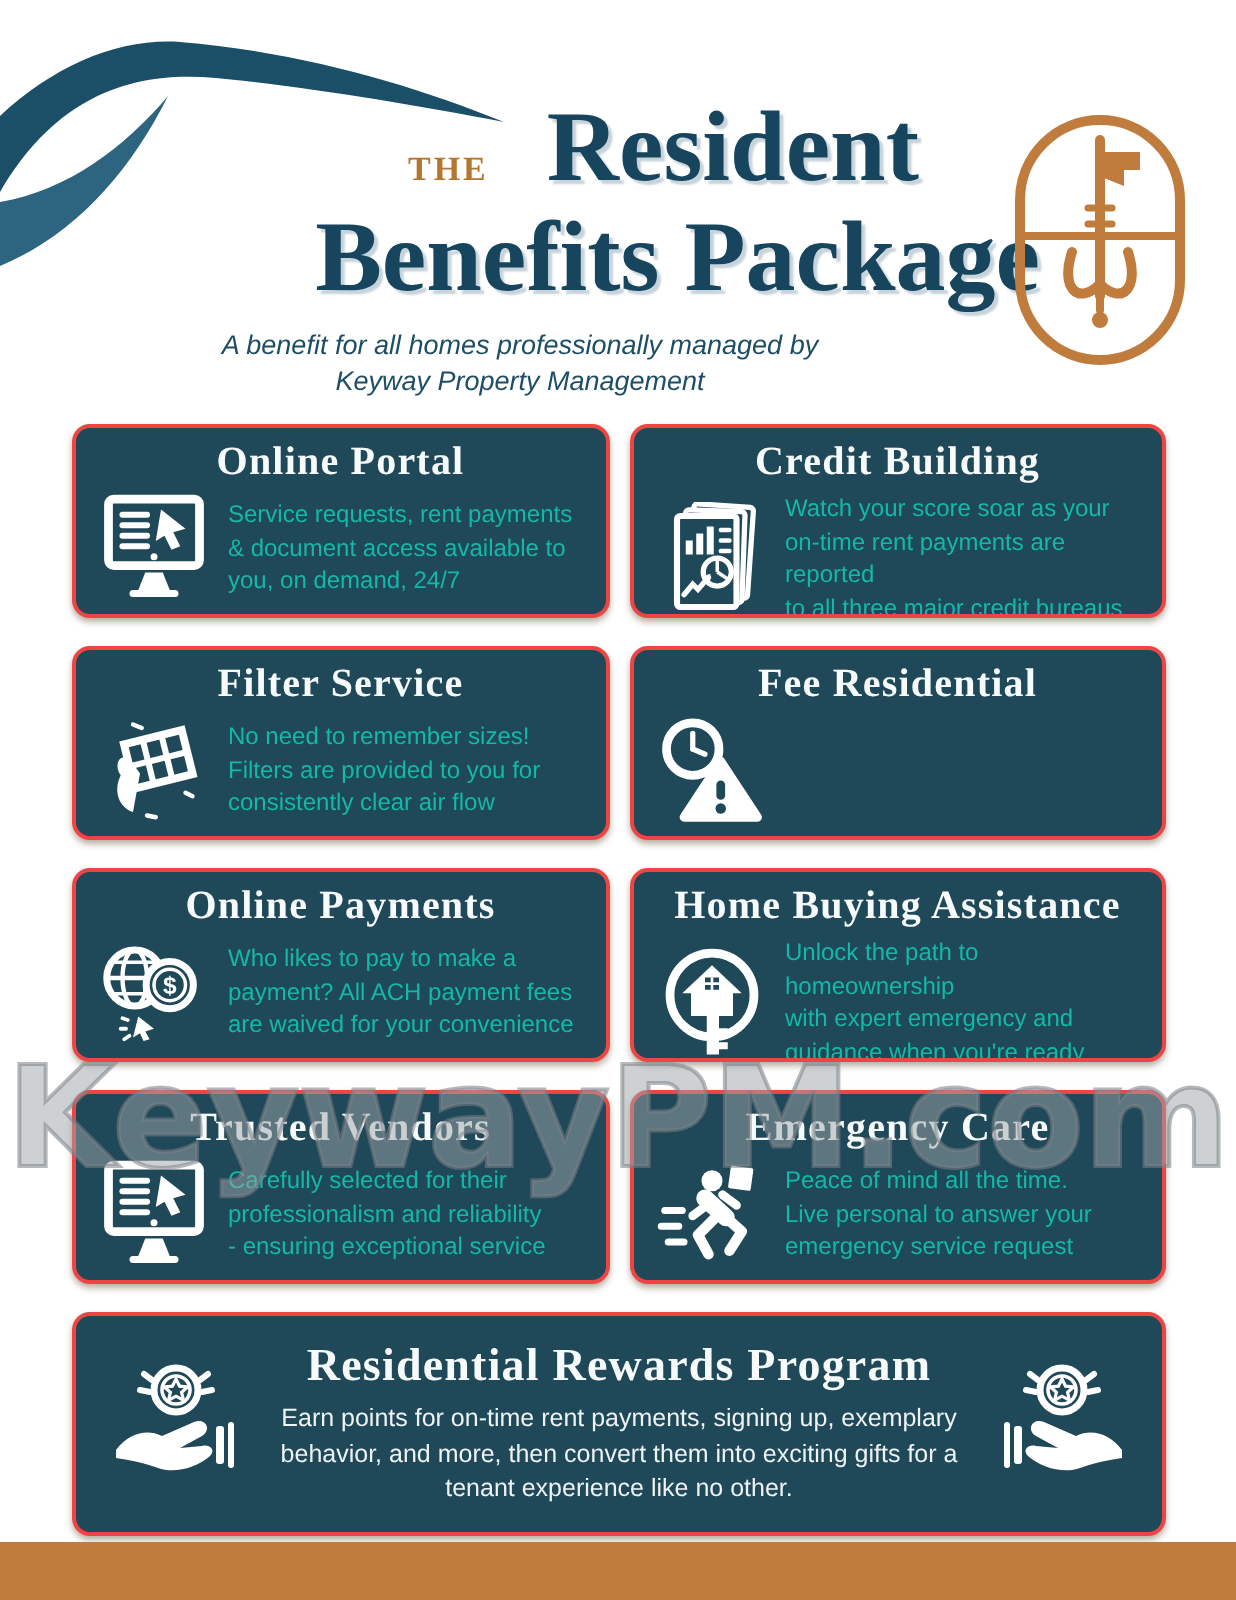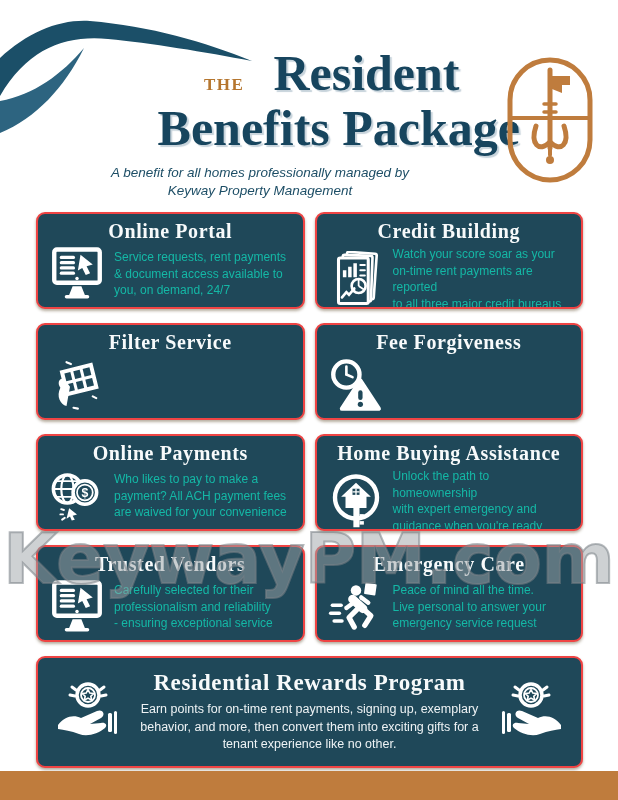--- a/index.html
+++ b/index.html
@@ -189,25 +189,28 @@
             <line x1="18" y1="26" x2="52" y2="26" stroke="#fff" stroke-width="3.5"></line>
           </g>
           <path d="M13,35 C8,28 14,21 19,27 L24,34 L20,56 C13,54 8,45 13,35 Z" fill="#fff"></path>
           <g stroke="#fff" stroke-width="2.5" stroke-linecap="round">
             <line x1="20" y1="6" x2="25" y2="8"></line>
               <line x1="50" y1="45" x2="54" y2="47"></line>
               <line x1="28" y1="58" x2="33" y2="59"></line>
           </g>
         </svg>
       </span>
-    </div>
-  </div>
-
-  <div class="card">
-    <h3>Fee Forgiveness</h3>
+      <p>No need to remember sizes!
+Filters are provided to you for
+consistently clear air flow</p>
+    </div>
+  </div>
+
+  <div class="card">
+    <h3>Fee Residential</h3>
     <div class="row">
       <span class="icon">
         <svg viewBox="0 0 64 64">
           <circle cx="21" cy="20" r="15" fill="none" stroke="#fff" stroke-width="5"></circle>
           <line x1="21" y1="20" x2="21" y2="11" stroke="#fff" stroke-width="3" stroke-linecap="round"></line>
           <line x1="21" y1="20" x2="28" y2="23" stroke="#fff" stroke-width="3" stroke-linecap="round"></line>
           <path d="M37,27 L58,59 L16,59 Z" fill="#fff" stroke="#fff" stroke-width="5" stroke-linejoin="round"></path>
           <rect x="34.5" y="38" width="5" height="11" rx="2.5" fill="#1f4859"></rect>
           <circle cx="37" cy="54" r="3" fill="#1f4859"></circle>
         </svg>

